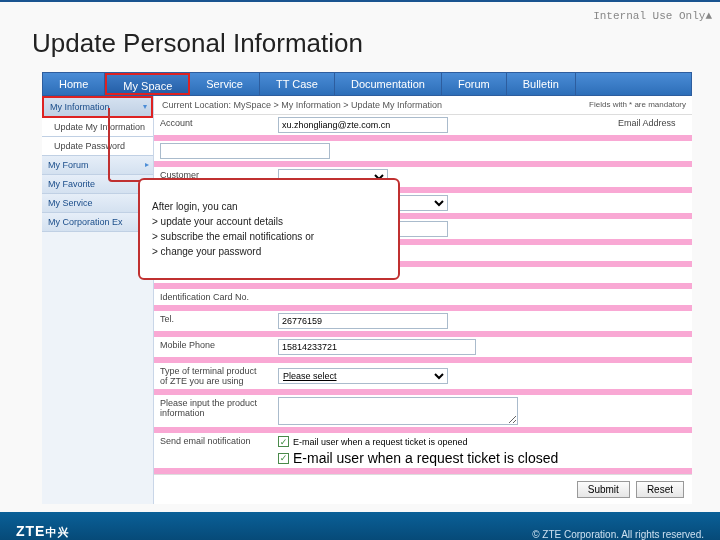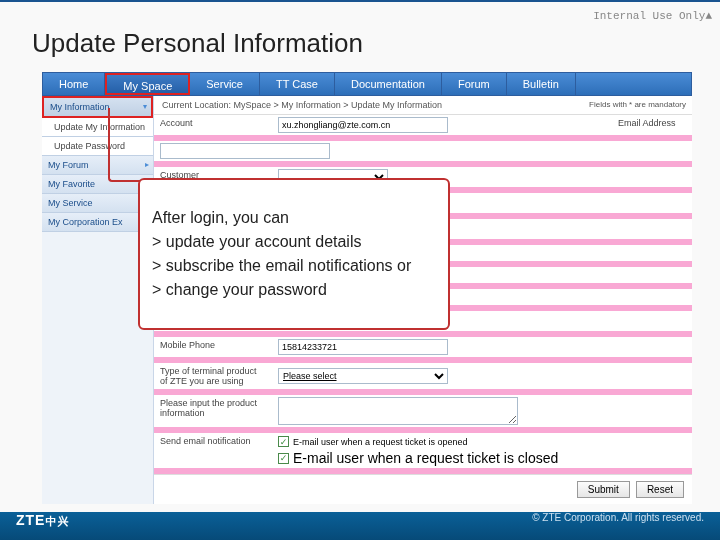--- a/index.html
+++ b/index.html
@@ -33,27 +33,27 @@
 .form-area { padding: 0; }
 .form-row { display: flex; border-bottom: 6px solid #f9a8d4; min-height: 20px; }
 .form-label { width: 118px; padding: 3px 6px; font-size: 9px; color: #444; }
 .form-value { flex: 1; padding: 2px 6px; display: flex; align-items: center; gap: 4px; }
 .form-right-label { width: 80px; padding: 3px 6px; font-size: 9px; color: #444; }
 .form-input { border: 1px solid #abc; height: 16px; font-size: 9px; padding: 0 3px; }
 .form-select { border: 1px solid #abc; height: 16px; font-size: 9px; background: #fff; text-decoration: underline; }
 .form-textarea { border: 1px solid #abc; width: 240px; height: 28px; font-size: 9px; }
 .chk { width: 11px; height: 11px; border: 1px solid #4a8a4a; display: inline-flex; align-items: center; justify-content: center; color: #3a8a3a; font-size: 9px; margin-right: 4px; }
 
-.callout { position: absolute; top: 178px; left: 138px; width: 312px; background: #fff; border: 2px solid #c03030; border-radius: 6px; padding: 26px 12px; font-size: 16px; color: #222; line-height: 1.5; z-index: 10; }
+.callout { position: absolute; top: 178px; left: 138px; width: 262px; background: #fff; border: 2px solid #c03030; border-radius: 6px; padding: 19px 12px; font-size: 10px; color: #222; line-height: 1.5; z-index: 10; }
 .callout-line { position: absolute; top: 108px; left: 108px; width: 76px; height: 74px; border-left: 2px solid #c03030; border-bottom: 2px solid #c03030; z-index: 9; border-bottom-left-radius: 4px; }
 
 .btn-row { display: flex; justify-content: flex-end; gap: 6px; padding: 6px 8px; border-top: 1px solid #ddd; }
 .btn { border: 1px solid #999; background: linear-gradient(#fcfcfc,#e6e6e6); padding: 2px 10px; font-size: 10px; cursor: pointer; }
 
-.footer { position: absolute; bottom: 0; left: 0; right: 0; height: 28px; background: linear-gradient(#0a6098, #064a78); display: flex; align-items: flex-start; justify-content: space-between; padding: 0 16px; color: #cce0f0; font-size: 10px; }
+.footer { position: absolute; bottom: 0; left: 0; right: 0; height: 28px; background: linear-gradient(#0a6098, #064a78); display: flex; align-items: flex-end; justify-content: space-between; padding: 0 16px; color: #cce0f0; font-size: 10px; }
 .footer .logo { font-weight: bold; font-size: 14px; letter-spacing: 1px; color: #fff; }
 .footer .logo .cn { font-size: 11px; }
 </style>
 </head>
 <body>
 
 <div class="top-line"></div>
 <div class="watermark">Internal Use Only▲</div>
 <h1 class="page-title">Update Personal Information</h1>
 
@@ -129,21 +129,21 @@
           </div>
         <div class="form-row">
             <div class="form-label">Tel.</div>
             <div class="form-value">
               <input class="form-input" style="width: 170px;" value="26776159">
             </div>
           </div>
         <div class="form-row">
             <div class="form-label">Mobile Phone</div>
             <div class="form-value">
-              <input class="form-input" style="width: 170px;" value="15814233721">
+              <input class="form-input" style="width: 198px;" value="15814233721">
             </div>
           </div>
         <div class="form-row">
             <div class="form-label">Type of terminal product of ZTE you are using</div>
             <div class="form-value">
               <select class="form-select" style="width:170px"><option>Please select</option></select>
             </div>
           </div>
         <div class="form-row">
             <div class="form-label">Please input the product information</div>

